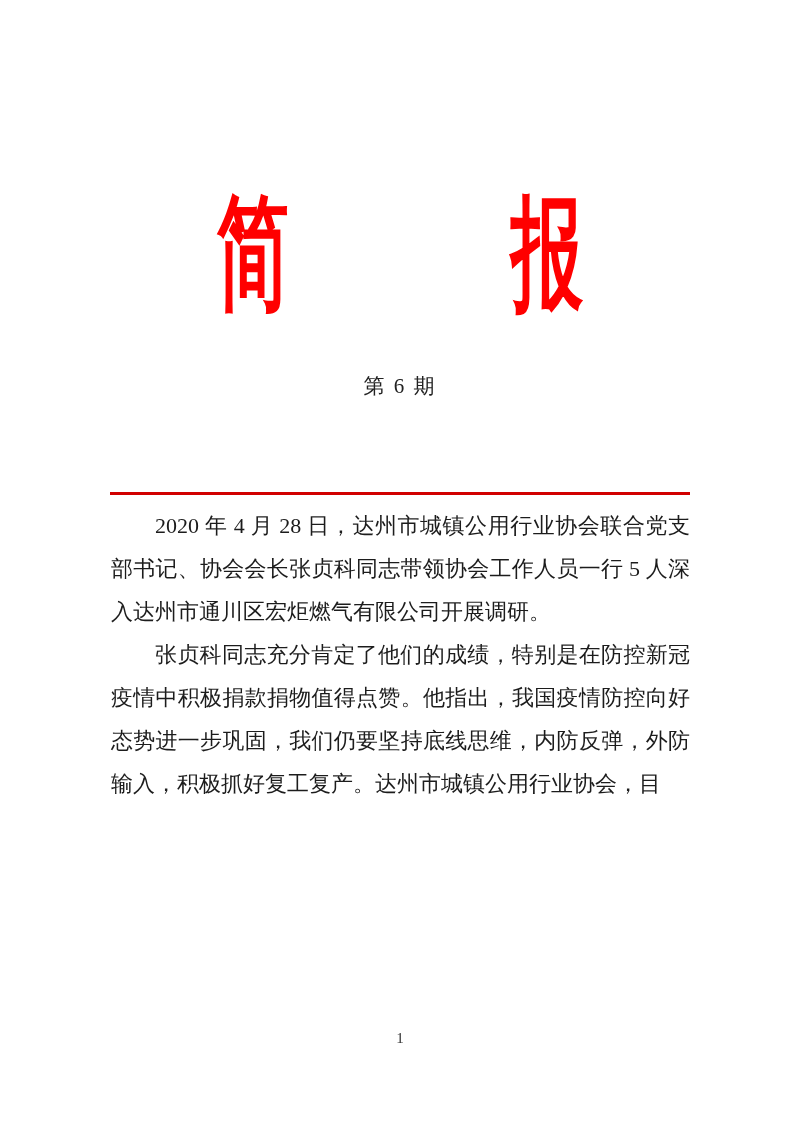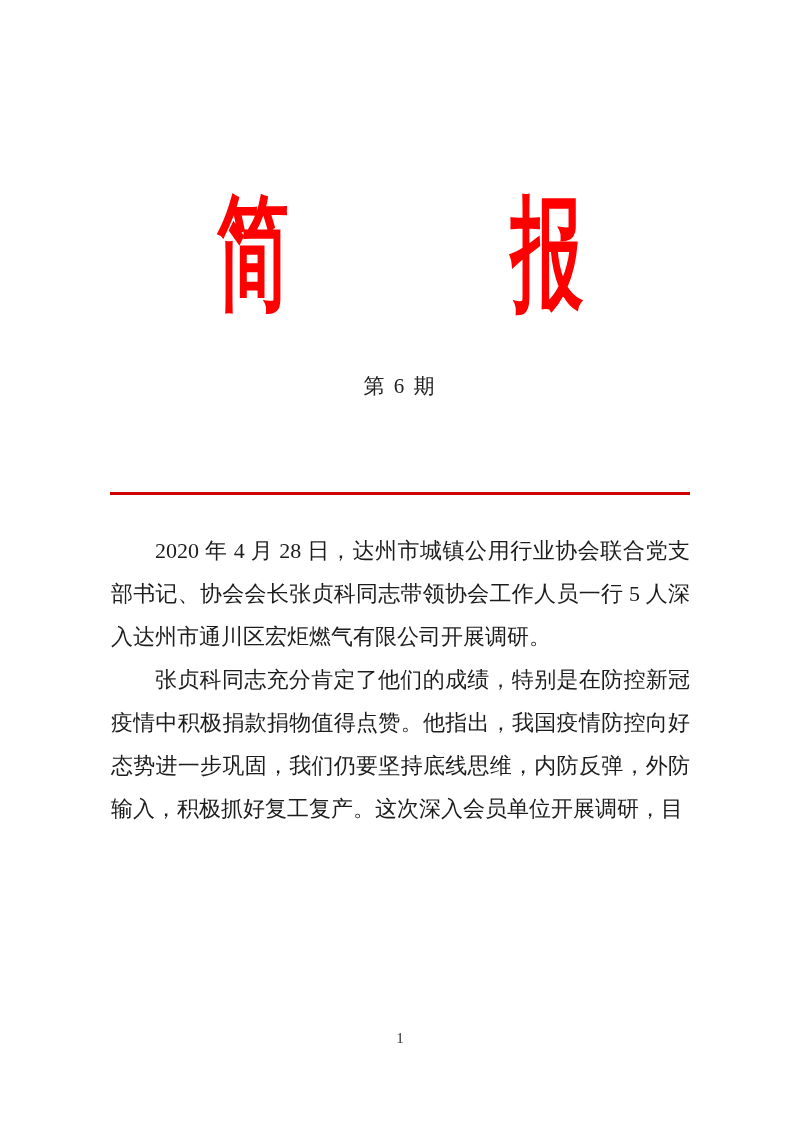--- a/index.html
+++ b/index.html
@@ -96,21 +96,21 @@
     top: 492px;
     left: 110px;
     width: 580px;
     height: 3px;
     background: #d10000;
   }
 
   
   .body-text {
     position: absolute;
-    top: 529px;
+    top: 504px;
     left: 111px;
     width: 579px;
     font-size: 22px;
     line-height: 43px;
     text-align: justify;
     text-justify: inter-character;
     color: #1c1c1c;
   }
   .body-text p {
     margin: 0;
@@ -139,18 +139,18 @@
     <span class="tchar">报</span>
   </div>
 
   <div class="issue">第 6 期</div>
 
 
   <div class="red-rule"></div>
 
   <div class="body-text">
     <p>2020 年 4 月 28 日，达州市城镇公用行业协会联合党支部书记、协会会长张贞科同志带领协会工作人员一行 5 人深入达州市通川区宏炬燃气有限公司开展调研。</p>
-    <p>张贞科同志充分肯定了他们的成绩，特别是在防控新冠疫情中积极捐款捐物值得点赞。他指出，我国疫情防控向好态势进一步巩固，我们仍要坚持底线思维，内防反弹，外防输入，积极抓好复工复产。这次深入会员单位开展调研，目</p>
+    <p>张贞科同志充分肯定了他们的成绩，特别是在防控新冠疫情中积极捐款捐物值得点赞。他指出，我国疫情防控向好态势进一步巩固，我们仍要坚持底线思维，内防反弹，外防输入，积极抓好复工复产。达州市城镇公用行业协会，目</p>
   </div>
 
   <div class="pagenum">1</div>
 
 </div>
 
 </body></html>

